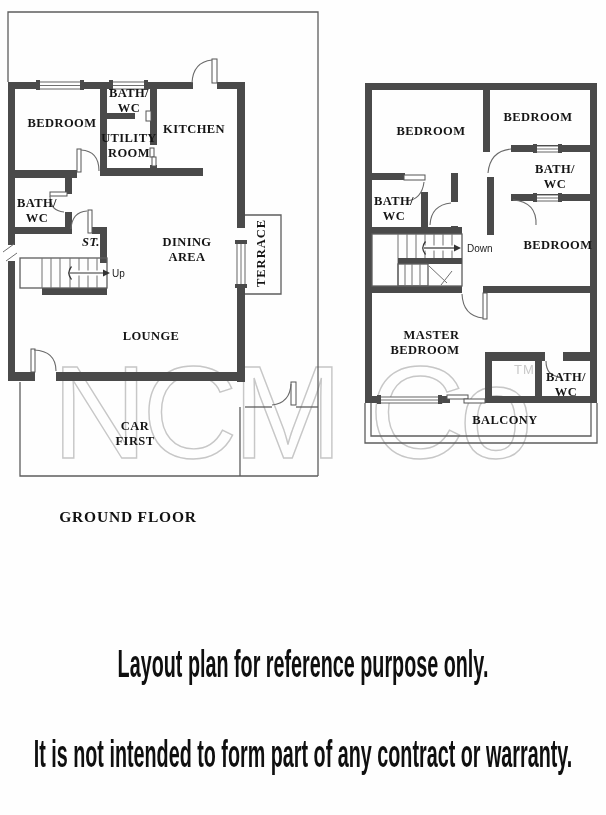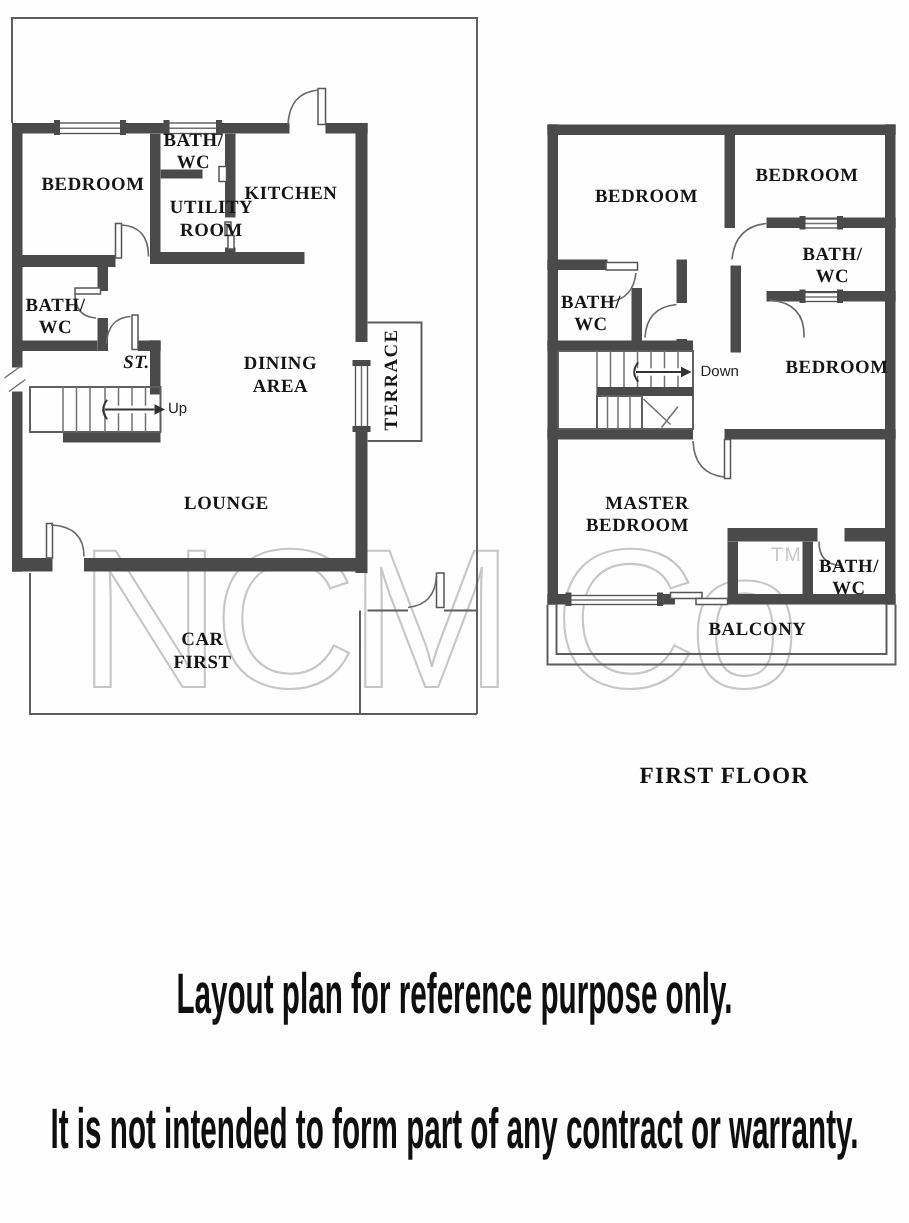--- a/index.html
+++ b/index.html
@@ -211,45 +211,45 @@
         <path class="arrow" d="M424 248 H454"></path>
         <polygon class="ah" points="454,244.5 461,248 454,251.5"></polygon>
         <path class="arrow" d="M425.5 241.5 Q420 248 425.5 254.5"></path>
       </g>
     </g>
   </svg>
 
   <div class="room-label" style="left:62px;top:123px;">BEDROOM</div>
   <div class="room-label" style="left:129px;top:101px;">BATH/
 WC</div>
-  <div class="room-label" style="left:129px;top:146px;margin-left:12px;">UTILITY
+  <div class="room-label" style="left:129px;top:146px;">UTILITY
 ROOM</div>
   <div class="room-label" style="left:194px;top:129px;">KITCHEN</div>
   <div class="room-label" style="left:37px;top:211px;">BATH/
 WC</div>
   <div class="room-label" style="left:91px;top:242px;font-style:italic;">ST.</div>
   <div class="room-label" style="left:187px;top:250px;">DINING
 AREA</div>
   <div class="room-label vertical" style="left:261px;top:253px;">TERRACE</div>
   <div class="room-label" style="left:151px;top:336px;">LOUNGE</div>
   <div class="room-label" style="left:135px;top:434px;">CAR
 FIRST</div>
   <div class="small-label" style="left:112px;top:273px;">Up</div>
+  <div class="floor-title" style="left:128px;top:517px;">GROUND FLOOR</div>
 
   <div class="room-label" style="left:431px;top:131px;">BEDROOM</div>
   <div class="room-label" style="left:538px;top:117px;">BEDROOM</div>
   <div class="room-label" style="left:555px;top:177px;">BATH/
 WC</div>
   <div class="room-label" style="left:394px;top:209px;">BATH/
 WC</div>
   <div class="room-label" style="left:558px;top:245px;">BEDROOM</div>
   <div class="room-label" style="left:425px;top:343px;text-align:right;">MASTER
 BEDROOM</div>
   <div class="room-label" style="left:566px;top:385px;">BATH/
 WC</div>
   <div class="room-label" style="left:485px;top:420px;margin-left:20px;">BALCONY</div>
   <div class="small-label" style="left:467px;top:248px;">Down</div>
-  <div class="floor-title" style="left:483px;top:518px;">FIRST FLOOR</div>
 
   <div class="disclaimer line1">Layout plan for reference purpose only.</div>
   <div class="disclaimer line2">It is not intended to form part of any contract or warranty.</div>
 
 </div>
 
 </body></html>

